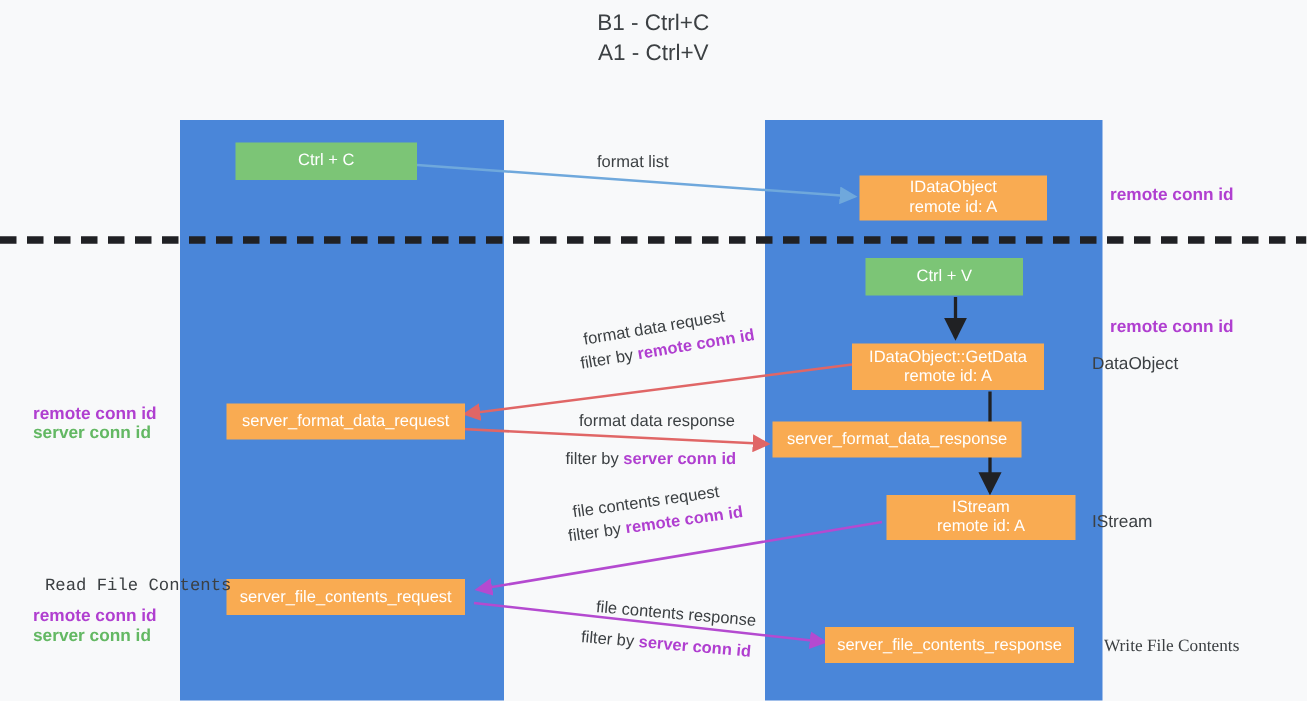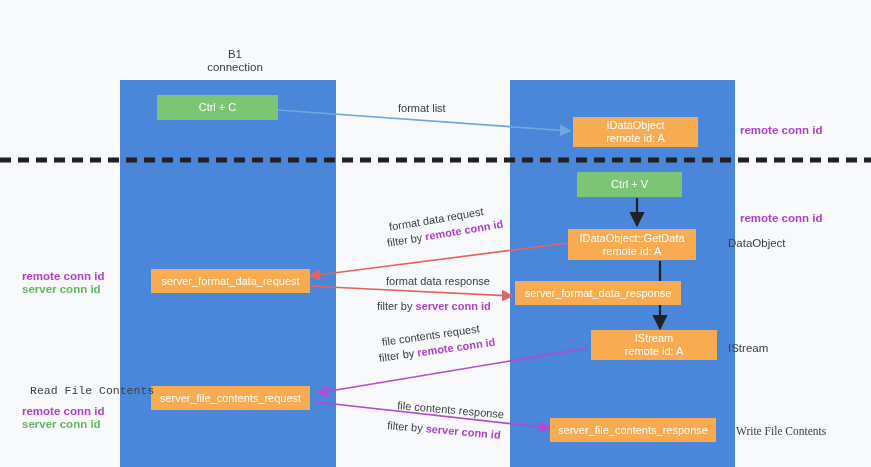--- a/index.html
+++ b/index.html
@@ -31,25 +31,25 @@
   .rot-n2{transform:rotate(-8deg);transform-origin:left top;}
   .rot-p2{transform:rotate(5deg);transform-origin:left top;}
   .title{position:absolute;width:871px;text-align:center;top:6px;
     font-size:15px;line-height:20px;color:#3c4043;}
 </style>
 </head>
 <body>
 
 <div id="stage">
 
+  <div class="title">
+    <div>B1 - Ctrl+C</div>
+    <div>A1 - Ctrl+V</div>
+  </div>
 
-  <div class="hdr" style="left:120px;top:48px;width:230px;">
-    <div>B1</div>
-    <div>connection</div>
-  </div>
   <div class="hdr" style="left:510px;top:48px;width:230px;margin-top:36px;">
     <div>A1</div>
   </div>
 
   <div class="lane" style="left:120px;top:80px;width:216px;height:387px;"></div>
   <div class="lane" style="left:510px;top:80px;width:225px;height:387px;"></div>
 
   <svg width="871" height="467">
     <defs>
       <marker id="ab" markerWidth="7" markerHeight="7" refX="6" refY="3.5" orient="auto">

